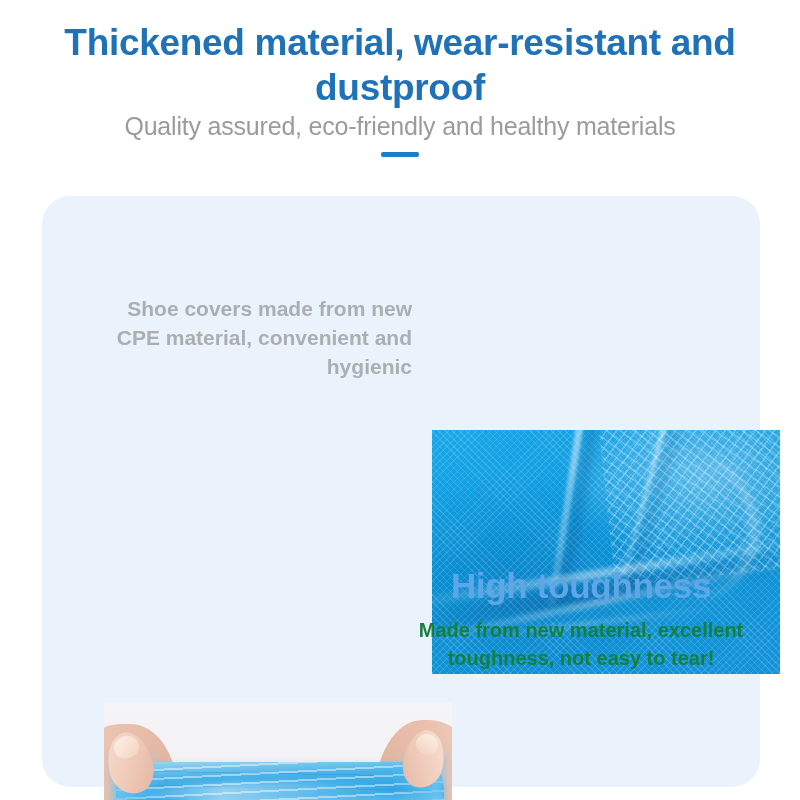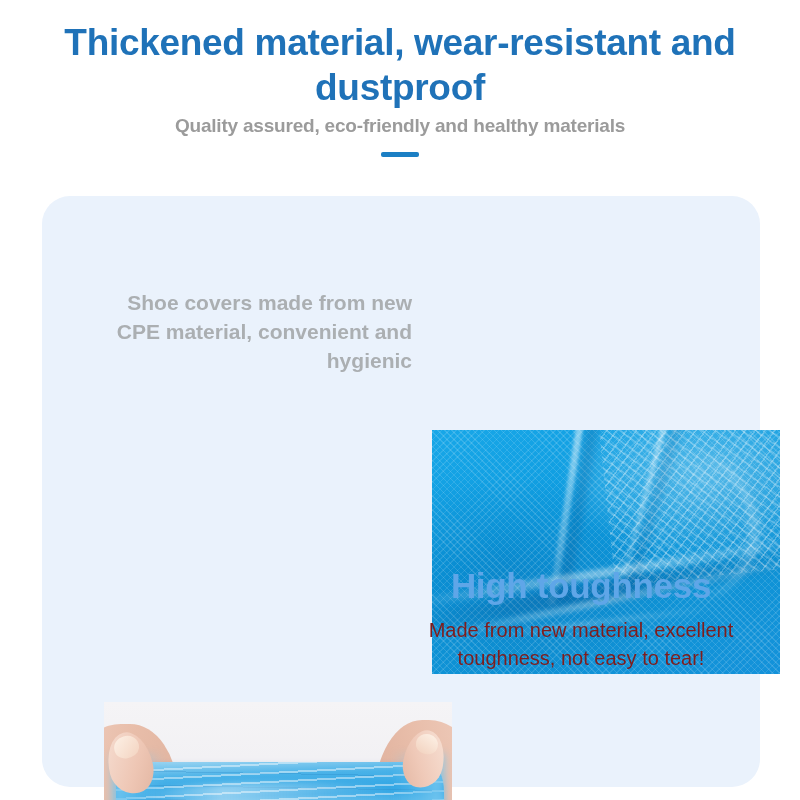--- a/index.html
+++ b/index.html
@@ -43,23 +43,23 @@
     font-weight: bold;
     color: #1f72b8;
     letter-spacing: -0.3px;
   }
 
   .header-subtitle {
     position: absolute;
     top: 110px;
     left: 15px;
     width: 770px;
-    font-size: 19px;
+    font-size: 25px;
     line-height: 32px;
-    font-weight: bold;
+    font-weight: normal;
     color: #9b9b9b;
     letter-spacing: -0.2px;
   }
 
   .header-divider {
     position: absolute;
     top: 152px;
     left: 381px;
     width: 38px;
     height: 5px;
@@ -88,21 +88,21 @@
   }
   .block1-heading {
     font-size: 39px;
     line-height: 46px;
     font-weight: bold;
     color: #4f9ce4;
     letter-spacing: -0.3px;
     white-space: nowrap;
   }
   .block1-desc {
-    margin-top: 8px;
+    margin-top: 14px;
     font-size: 21px;
     line-height: 29px;
     font-weight: bold;
     color: #abafb2;
   }
 
   
   .block2-text {
     position: absolute;
     left: 374px;
@@ -116,22 +116,22 @@
     line-height: 44px;
     font-weight: bold;
     color: #5fa6e8;
     letter-spacing: -0.3px;
     white-space: nowrap;
   }
   .block2-desc {
     margin-top: 8px;
     font-size: 20px;
     line-height: 28px;
-    font-weight: normal;
-    color: #7f1d1d;
+    font-weight: bold;
+    color: #15803d;
   }
 
   
   .photo1 {
     position: absolute;
     left: 390px;
     top: 234px;
     width: 348px;
     height: 244px;
     overflow: hidden;

